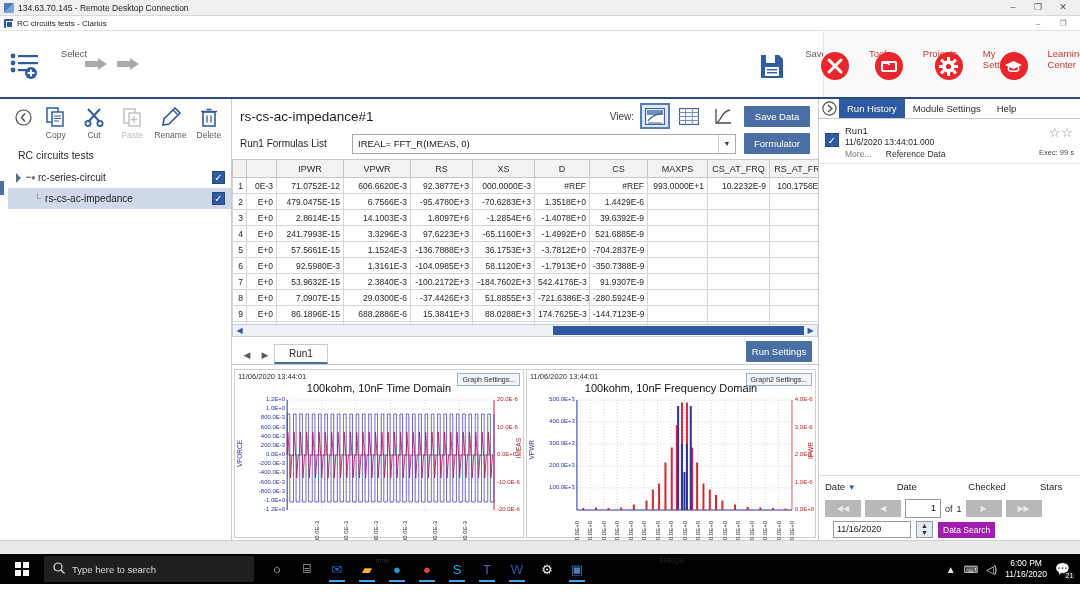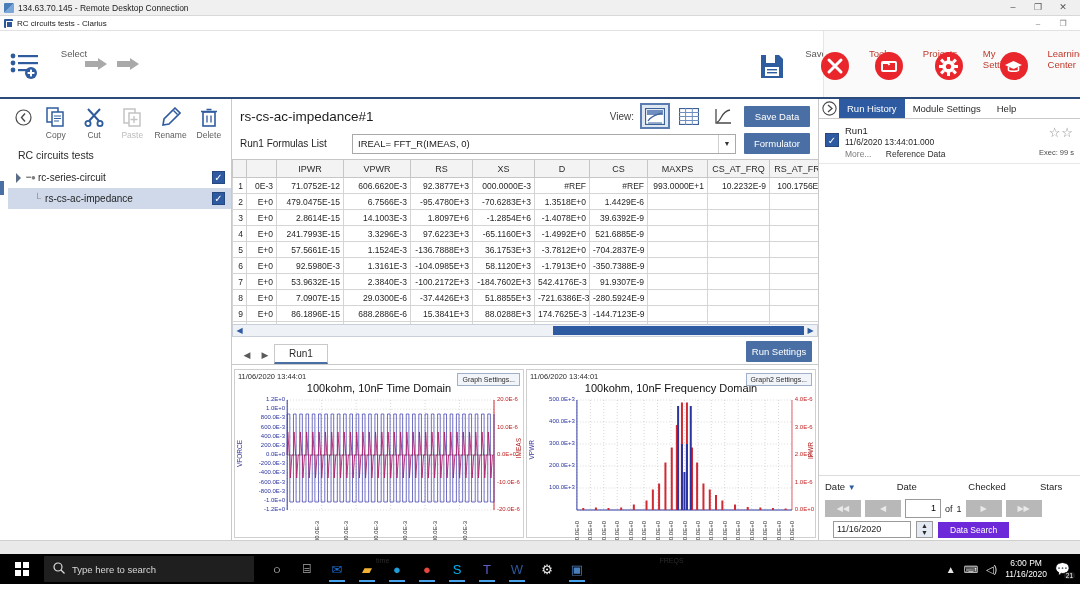--- a/index.html
+++ b/index.html
@@ -207,21 +207,21 @@
   .pager { display: flex; align-items: center; gap: 4px; padding: 2px 6px; }
   .pg-btn {
     width: 36px; height: 17px; background: #b8b8b8; color: #e9e9e9; border: none;
     font-size: 8px; display:flex; align-items:center; justify-content:center; cursor: pointer;
   }
   .pg-input { width: 36px; height: 19px; border: 1px solid #9a9a9a; font-size: 9px; text-align: right; padding-right: 4px; line-height:17px;}
   .pg-of { font-size: 9px; color: #1d1d1d; }
   .pg-bottom { display: flex; align-items: center; gap: 5px; padding: 1px 6px 2px 14px; }
   .date-field { width: 78px; height: 17px; border: 1px solid #9a9a9a; font-size: 9px; padding-left: 3px; line-height:15px; color:#1a1a1a;}
   .spin { width: 17px; height: 17px; border: 1px solid #9a9a9a; background: #e4eaf4; font-size: 7px; text-align:center; color:#2a2a2a;}
-  .btn-search { background: #6d28d9; color: #fff; font-size: 8.5px; padding: 3px 12px; border: none; cursor: pointer;}
+  .btn-search { background: #a21caf; color: #fff; font-size: 8.5px; padding: 3px 5px; border: none; cursor: pointer;}
 
   
   .page-bottom { height: 14px; background: #e9e9e9; border-top: 1px solid #cfcfcf; position:relative;}
   .pb-scroll { position:absolute; right: 9px; top:1px; width: 90px; height: 11px; }
   .taskbar {
     height: 30px; background: #000000; display: flex; align-items: center; color: #fff;
   }
   .start { width: 44px; display: flex; align-items: center; justify-content: center; }
   .start-sq { width: 14px; height: 14px; display:grid; grid-template-columns:1fr 1fr; grid-gap:2px;}
   .start-sq i { background:#fff; display:block;}

